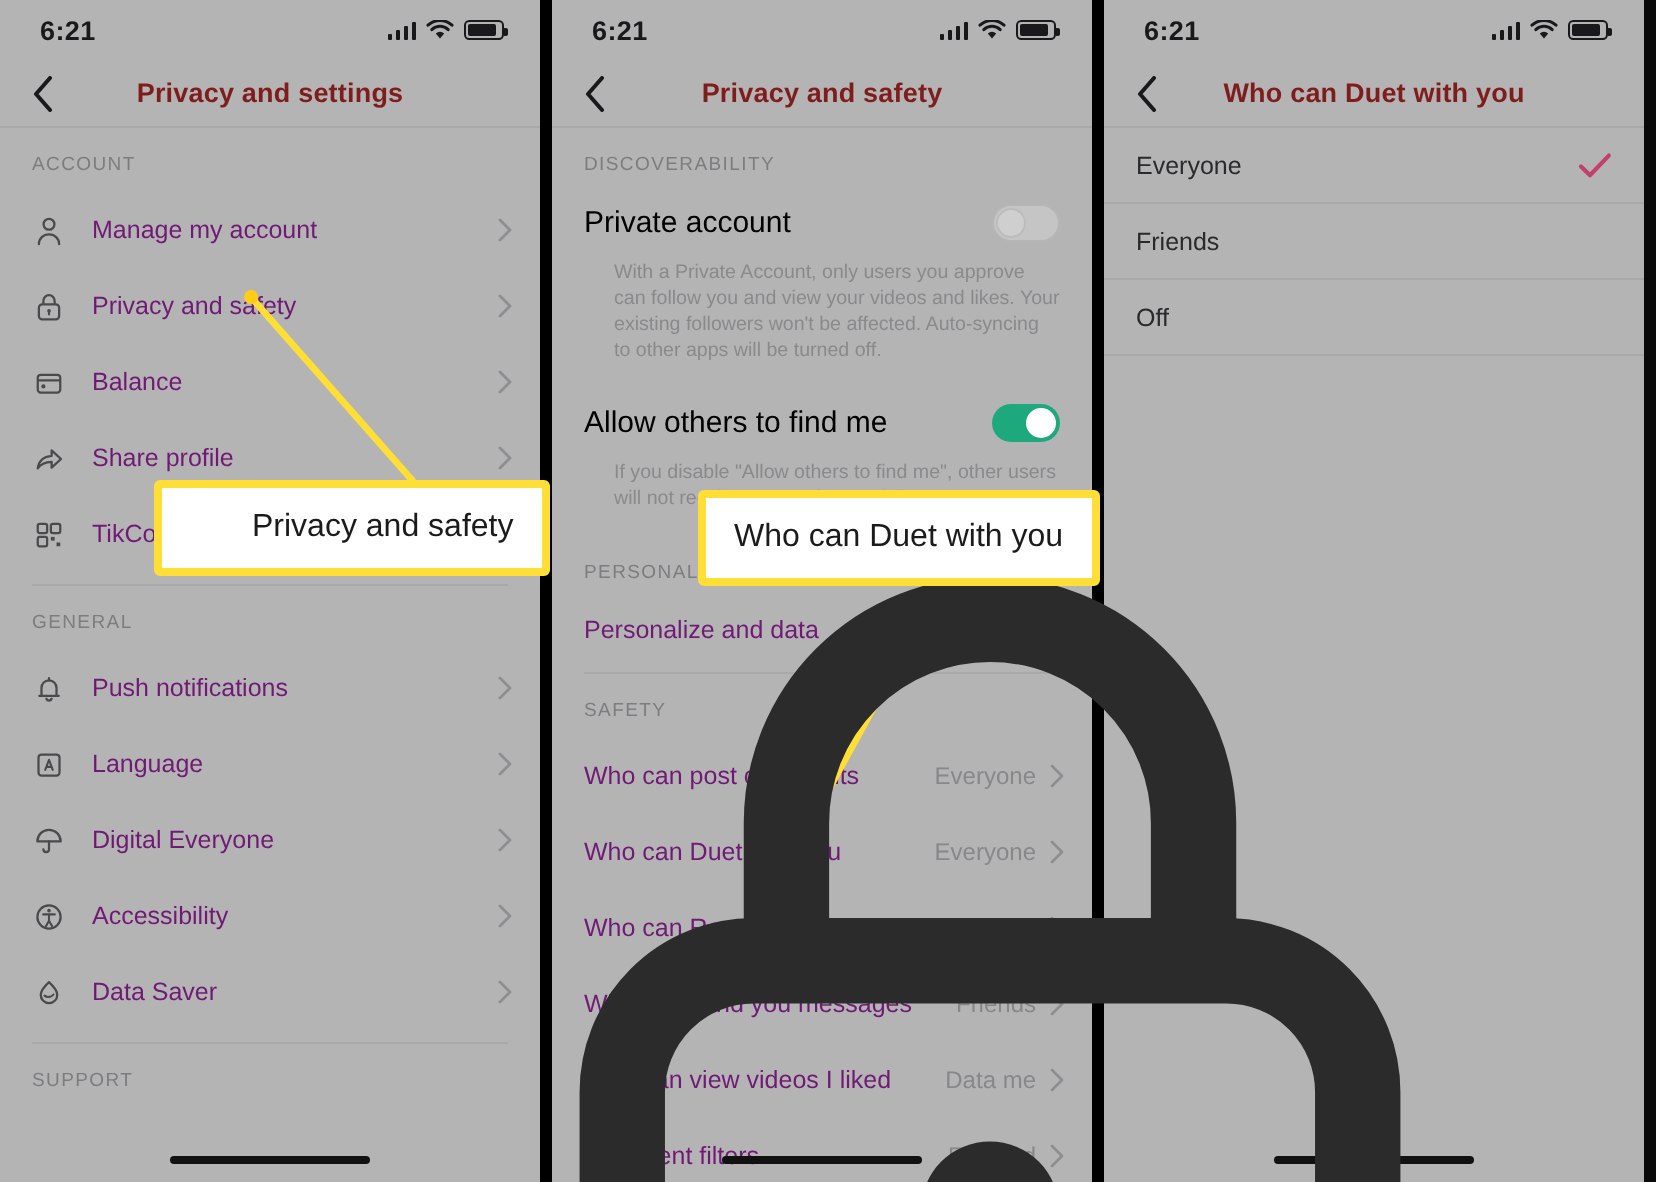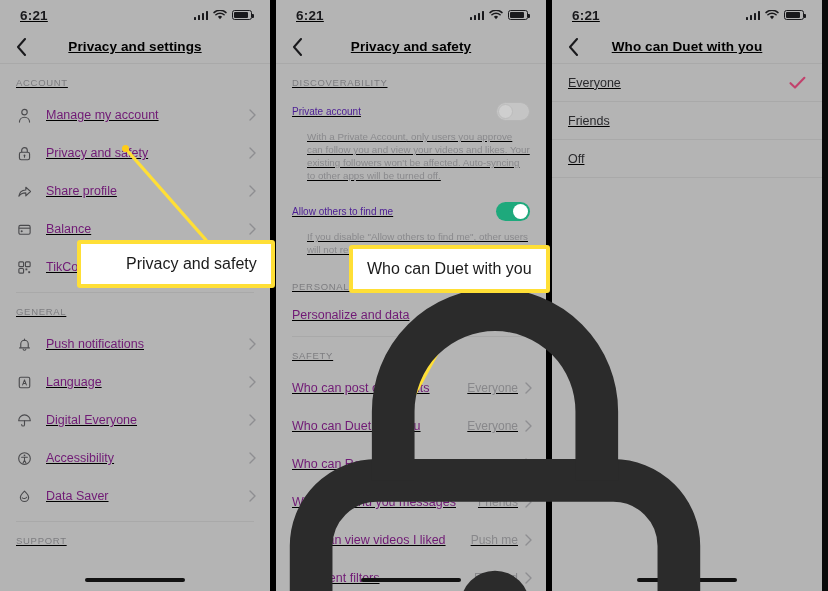--- a/index.html
+++ b/index.html
@@ -16,21 +16,20 @@
     display: flex;
   }
 
   
   .panel {
     position: relative;
     height: 591px;
     background: #b4b4b4;
     overflow: hidden;
     flex: none;
-    text-decoration: underline;
   }
   #panel-1 { width: 270px; }
   .gap { width: 6px; height:591px; background:#000; flex:none; }
   #panel-2 { width: 270px; }
   #panel-3 { width: 270px; }
 
   
   .statusbar {
     height: 30px;
     display: flex;
@@ -71,21 +70,21 @@
     border-bottom: 1px solid #a9a9a9;
   }
   .back-chevron {
     position:absolute; left:12px; top:50%; transform:translateY(-50%);
     width:18px; height:18px; display:flex; align-items:center; justify-content:center;
     cursor:pointer;
   }
   .back-chevron svg { display:block; }
   .nav-title {
     width:100%; text-align:center;
-    font-size:13.5px; font-weight:bold; color:#000000;
+    font-size:13.5px; font-weight:bold; color:#7f1d1d;
     letter-spacing:.1px;
   }
 
   
   .section-label {
     font-size:9.5px; color:#7d7d80; letter-spacing:.7px;
     padding: 13px 16px 8px 16px;
     text-transform: uppercase;
   }
 
@@ -115,21 +114,21 @@
 
   .divider-thin {
     height:1px; background:#a9a9a9; margin: 6px 16px 0 16px;
   }
 
   
   .p2row {
     display:flex; align-items:center; justify-content:space-between;
     padding: 0 16px; height:30px;
   }
-  .p2row .t { font-size:10px; color:#4c1d95; }
+  .p2row .t { font-size:15px; color:#000000; }
   .toggle {
     width:34px; height:19px; border-radius:10px; position:relative; flex:none;
     cursor:pointer;
   }
   .toggle.off { background:#c5c5c5; border:1px solid #b6b6b6; }
   .toggle.off .knob {
     position:absolute; left:1px; top:1px;
     width:15px; height:15px; border-radius:50%;
     background:#cfcfcf; border:1px solid #bcbcbc;
   }
@@ -259,40 +258,40 @@
       <span class="chev">
           <svg width="7" height="12" viewBox="0 0 7 12">
             <path d="M1 1l5 5-5 5" stroke="currentColor" stroke-width="1.4" fill="none" stroke-linecap="round" stroke-linejoin="round"></path>
           </svg>
         </span>
     </div>
 
     <div class="row">
       <span class="ic">
         <svg width="15" height="15" viewBox="0 0 16 16">
-            <path d="M2 13c.6-4.4 3.4-6.4 7.4-6.6V3.4L14.4 8l-5 4.6V9.5C6 9.6 3.6 10.5 2 13z" stroke="currentColor" stroke-width="1.2" fill="none" stroke-linejoin="round"></path>
-          </svg>
-      </span>
-      <span class="lbl">Share profile</span>
-      <span class="chev">
-          <svg width="7" height="12" viewBox="0 0 7 12">
-            <path d="M1 1l5 5-5 5" stroke="currentColor" stroke-width="1.4" fill="none" stroke-linecap="round" stroke-linejoin="round"></path>
-          </svg>
-        </span>
-    </div>
-
-    <div class="row">
-      <span class="ic">
-        <svg width="15" height="15" viewBox="0 0 16 16">
             <rect x="2" y="3.6" width="12" height="9.5" rx="1.6" stroke="currentColor" stroke-width="1.2" fill="none"></rect>
             <path d="M2 6.6h12" stroke="currentColor" stroke-width="1.2"></path>
             <circle cx="5" cy="9.8" r="1.1" fill="currentColor"></circle>
           </svg>
       </span>
       <span class="lbl">Balance</span>
+      <span class="chev">
+          <svg width="7" height="12" viewBox="0 0 7 12">
+            <path d="M1 1l5 5-5 5" stroke="currentColor" stroke-width="1.4" fill="none" stroke-linecap="round" stroke-linejoin="round"></path>
+          </svg>
+        </span>
+    </div>
+
+    <div class="row">
+      <span class="ic">
+        <svg width="15" height="15" viewBox="0 0 16 16">
+            <path d="M2 13c.6-4.4 3.4-6.4 7.4-6.6V3.4L14.4 8l-5 4.6V9.5C6 9.6 3.6 10.5 2 13z" stroke="currentColor" stroke-width="1.2" fill="none" stroke-linejoin="round"></path>
+          </svg>
+      </span>
+      <span class="lbl">Share profile</span>
       <span class="chev">
           <svg width="7" height="12" viewBox="0 0 7 12">
             <path d="M1 1l5 5-5 5" stroke="currentColor" stroke-width="1.4" fill="none" stroke-linecap="round" stroke-linejoin="round"></path>
           </svg>
         </span>
     </div>
 
     <div class="row">
       <span class="ic">
         <svg width="15" height="15" viewBox="0 0 16 16">
@@ -505,21 +504,21 @@
         <span class="lbl">Who can send you messages</span>
         <span class="val">Friends</span>
         <span class="chev">
             <svg width="7" height="12" viewBox="0 0 7 12">
               <path d="M1 1l5 5-5 5" stroke="currentColor" stroke-width="1.4" fill="none" stroke-linecap="round" stroke-linejoin="round"></path>
             </svg>
           </span>
       </div>
       <div class="row">
         <span class="lbl">Who can view videos I liked</span>
-        <span class="val">Push me</span>
+        <span class="val">Data me</span>
         <span class="chev">
             <svg width="7" height="12" viewBox="0 0 7 12">
               <path d="M1 1l5 5-5 5" stroke="currentColor" stroke-width="1.4" fill="none" stroke-linecap="round" stroke-linejoin="round"></path>
             </svg>
           </span>
       </div>
       <div class="row">
         <span class="lbl">Comment filters</span>
         <span class="val">Enabled</span>
         <span class="chev">

